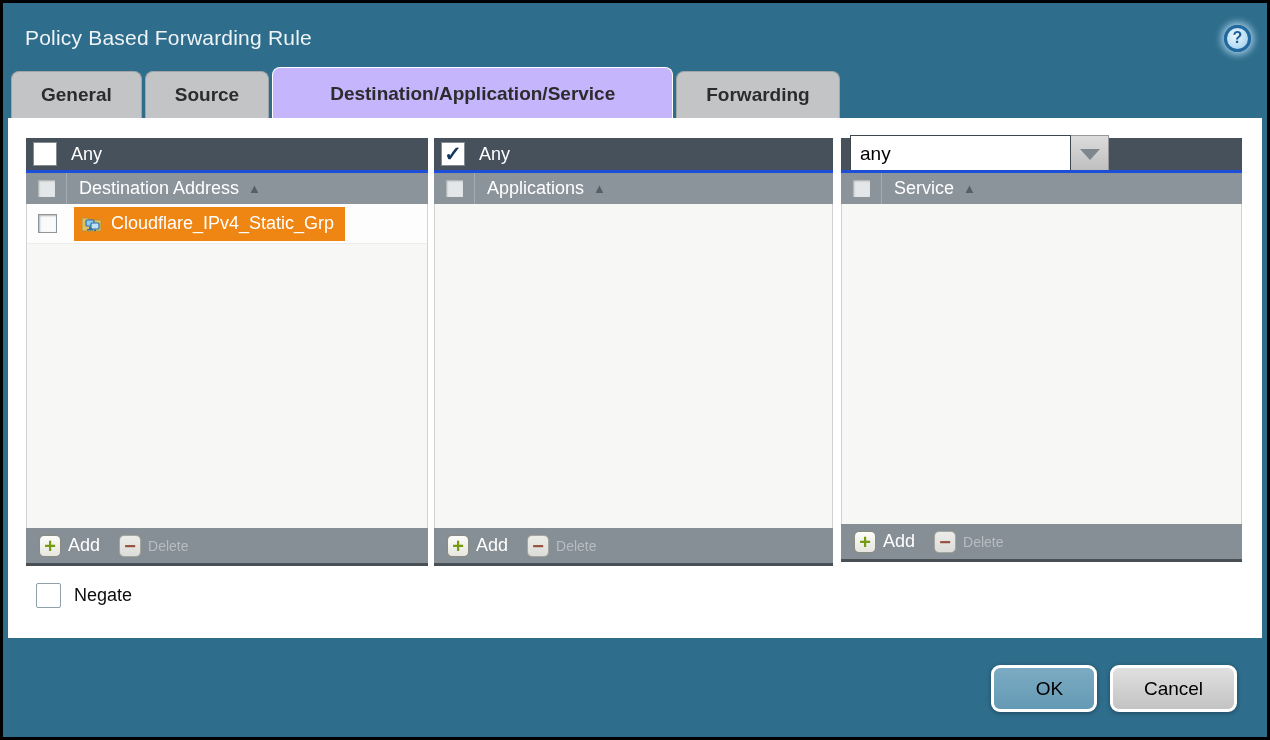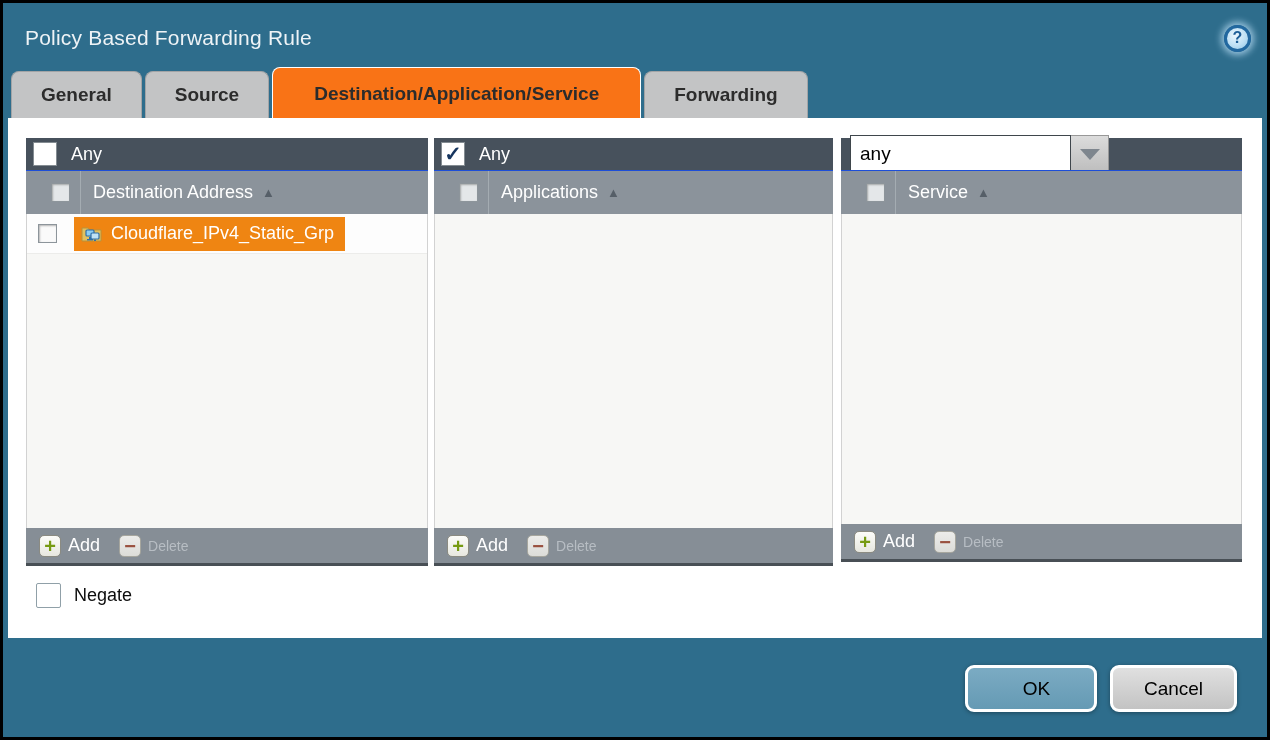--- a/index.html
+++ b/index.html
@@ -39,23 +39,23 @@
     border-radius:8px 8px 0 0;
     height:47px; line-height:46px;
     padding:0 29px;
     margin-right:3px;
     font-size:19px; color:#2c2c2c;
     white-space:nowrap;
     cursor:pointer;
     font-weight:bold;
   }
   .tab.active {
-    background:#f97316; border-color:#ffffff;
+    background:#c4b5fd; border-color:#ffffff;
     height:51px; line-height:52px;
-    padding:0 41px;
+    padding:0 57px;
     position:relative; z-index:2;
   }
 
   
   .panel {
     background:#ffffff;
     margin:0 5px;
     height:520px;
     padding:20px 0 0 18px;
     position:relative; z-index:1;
@@ -81,24 +81,24 @@
     width:24px; height:24px;
     background:#fff; border:1px solid #848c92;
     display:flex; align-items:center; justify-content:center;
     font-size:21px; font-weight:bold; color:#16355f;
     cursor:pointer;
     flex:none;
   }
 
   
   .colheader {
-    flex:none; height:44px;
+    flex:none; height:34px;
     background:#8b939b;
-    border-top:1px solid #1d4ed8;
-    display:flex; align-items:center;padding-left:14px;
+    border-top:3px solid #1d4ed8;
+    display:flex; align-items:center;
   }
   .colheader .cb-zone {
     width:41px; height:100%;
     display:flex; align-items:center; justify-content:center;
     border-right:1px solid #a4acb2;
     flex:none;
   }
   .cb-small {
     width:19px; height:19px;
     background:#e4e7e9; border:1px solid #8d959b;
@@ -205,21 +205,21 @@
     display:flex; gap:13px;
   }
   .btn {
     height:47px;
     border:3px solid #fff; border-radius:9px;
     display:flex; align-items:center; justify-content:center;
     font-size:19px; color:#000;
     cursor:pointer;
     box-shadow:0 1px 4px rgba(0,0,0,.35);
   }
-  .btn-ok { width:132px; background:linear-gradient(#7babc3,#659ab4);padding-left:11px; }
+  .btn-ok { width:106px; background:linear-gradient(#7babc3,#659ab4);padding-left:11px; }
   .btn-cancel { width:127px; background:linear-gradient(#e0e0e0,#c3c3c3); }
 </style>
 </head>
 <body>
 
 <div class="dialog">
 
   <div class="titlebar">
     <div class="title">Policy Based Forwarding Rule</div>
     <div class="help-icon">?</div>

